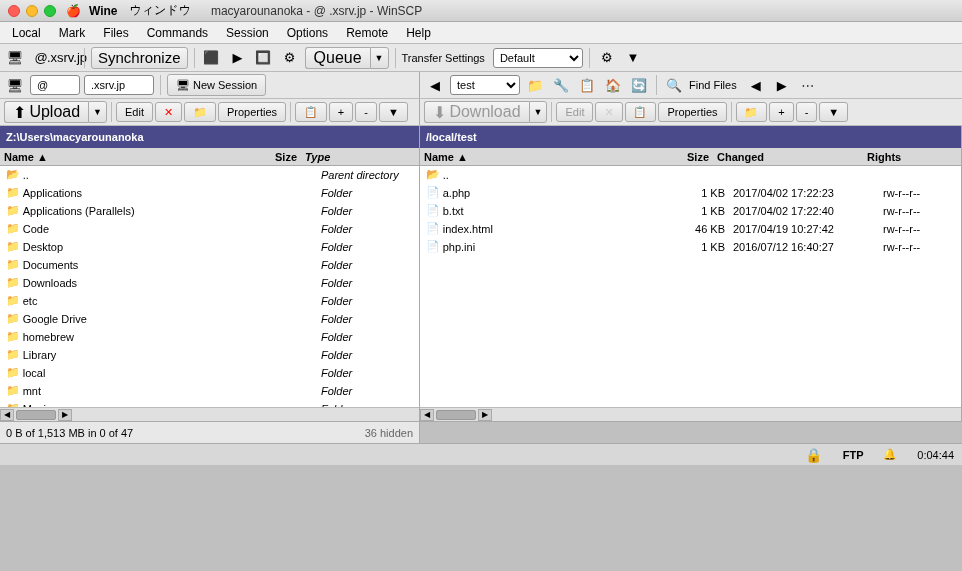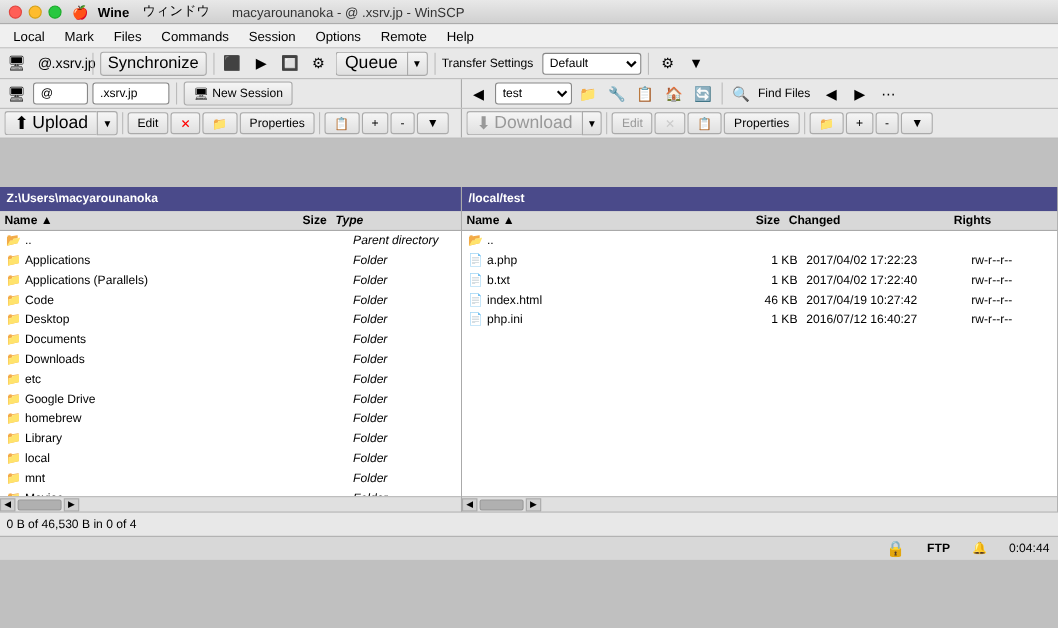--- a/index.html
+++ b/index.html
@@ -406,21 +406,21 @@
     <button class="action-btn disabled" style="color:#999;">📋</button>
     <button class="action-btn">Properties</button>
     <div class="toolbar-sep"></div>
     <button class="action-btn">📁</button>
     <button class="action-btn">+</button>
     <button class="action-btn">-</button>
     <button class="action-btn">▼</button>
   </div>
 </div>
 
-<div style="display:flex; height: 295px; margin-top: 44px;">
+<div style="display:flex; height: 295px;">
 
   <div class="panel panel-left" style="display:flex; flex-direction:column; width:420px; border-right: 1px solid #aaa;">
 
     <div class="panel-header">
       <span>Z:\Users\macyarounanoka</span>
     </div>
 
     <div class="col-headers">
       <div class="col-name">
         <span>Name</span> ▲
@@ -628,22 +628,23 @@
 
     <div class="hscroll-bar">
       <div class="hscroll-arrow">◀</div>
       <div class="hscroll-thumb"></div>
       <div class="hscroll-arrow">▶</div>
     </div>
   </div>
 </div>
 
 <div class="status-area">
-  <div class="status-right">
-    <span>0 B of 46,530 B in 0 of 4</span>
+  <div class="status-left">
+    <span>0 B of 1,513 MB in 0 of 47</span>
+    <span style="color:#666;">36 hidden</span>
   </div>
 </div>
 
 <div class="info-bar">
   <span style="flex:1;"></span>
   <span style="font-size:14px;">🔒</span>
   <span style="font-weight:bold;">FTP</span>
   <span>🔔</span>
   <span>0:04:44</span>
 </div>

